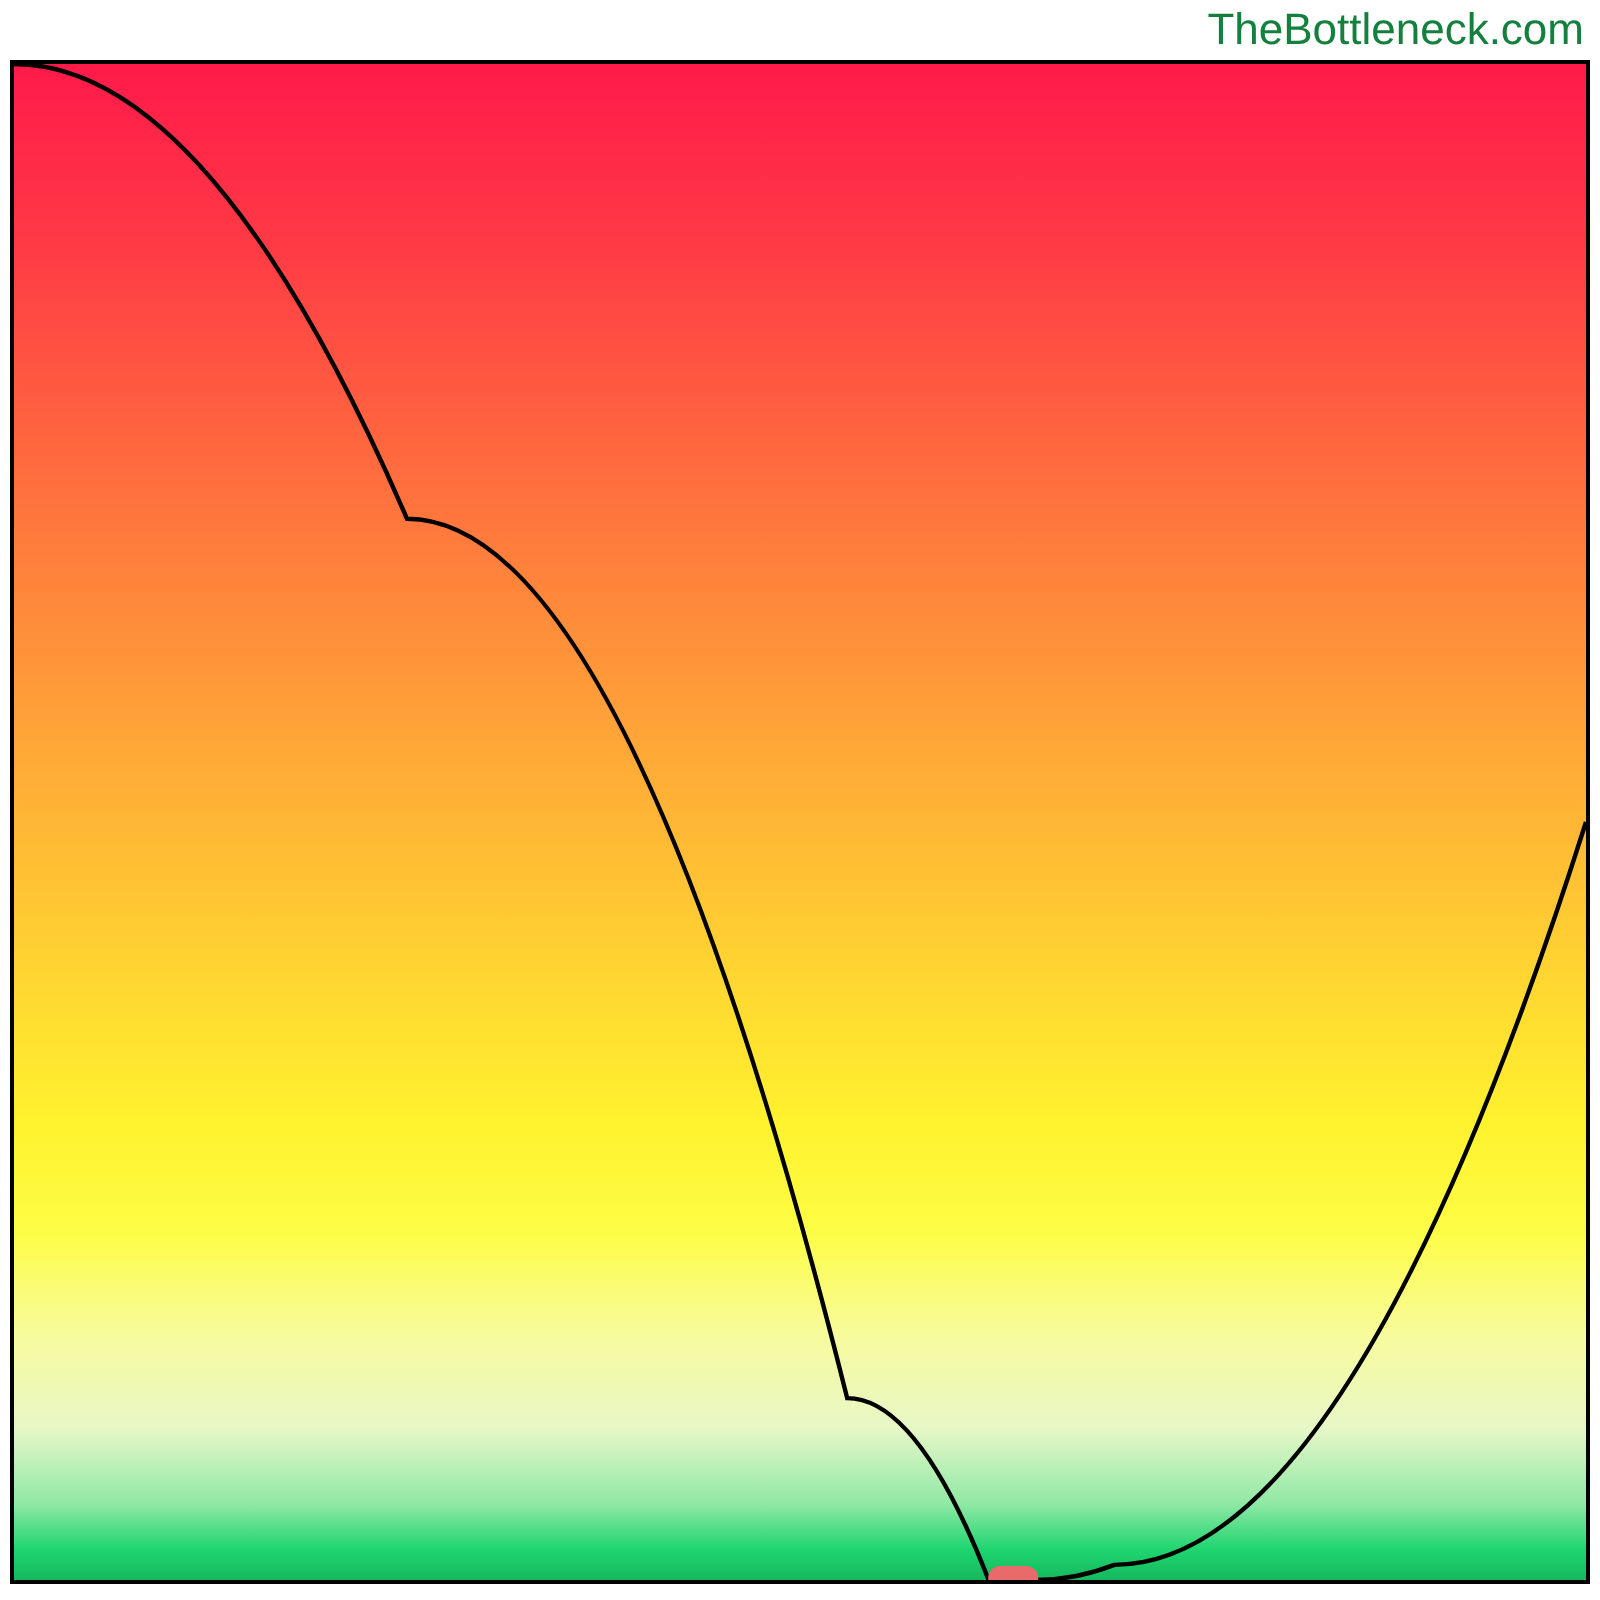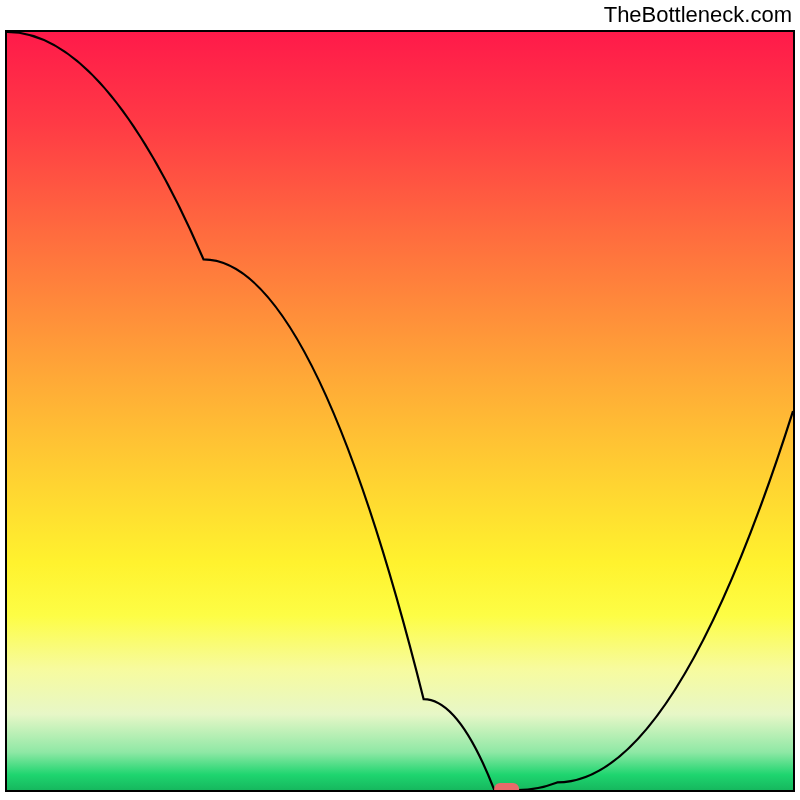--- a/index.html
+++ b/index.html
@@ -13,21 +13,21 @@
   .chart-container {
     position: relative;
     width: 800px;
     height: 800px;
     background: #ffffff;
   }
   .watermark {
     position: absolute;
     top: 2px;
     right: 8px;
-    color: #000000;
+    color: #15803d;
     font-size: 22px;
     font-family: Arial, sans-serif;
     z-index: 10;
   }
   .plot-frame {
     position: absolute;
     left: 5px;
     top: 30px;
     width: 790px;
     height: 762px;

